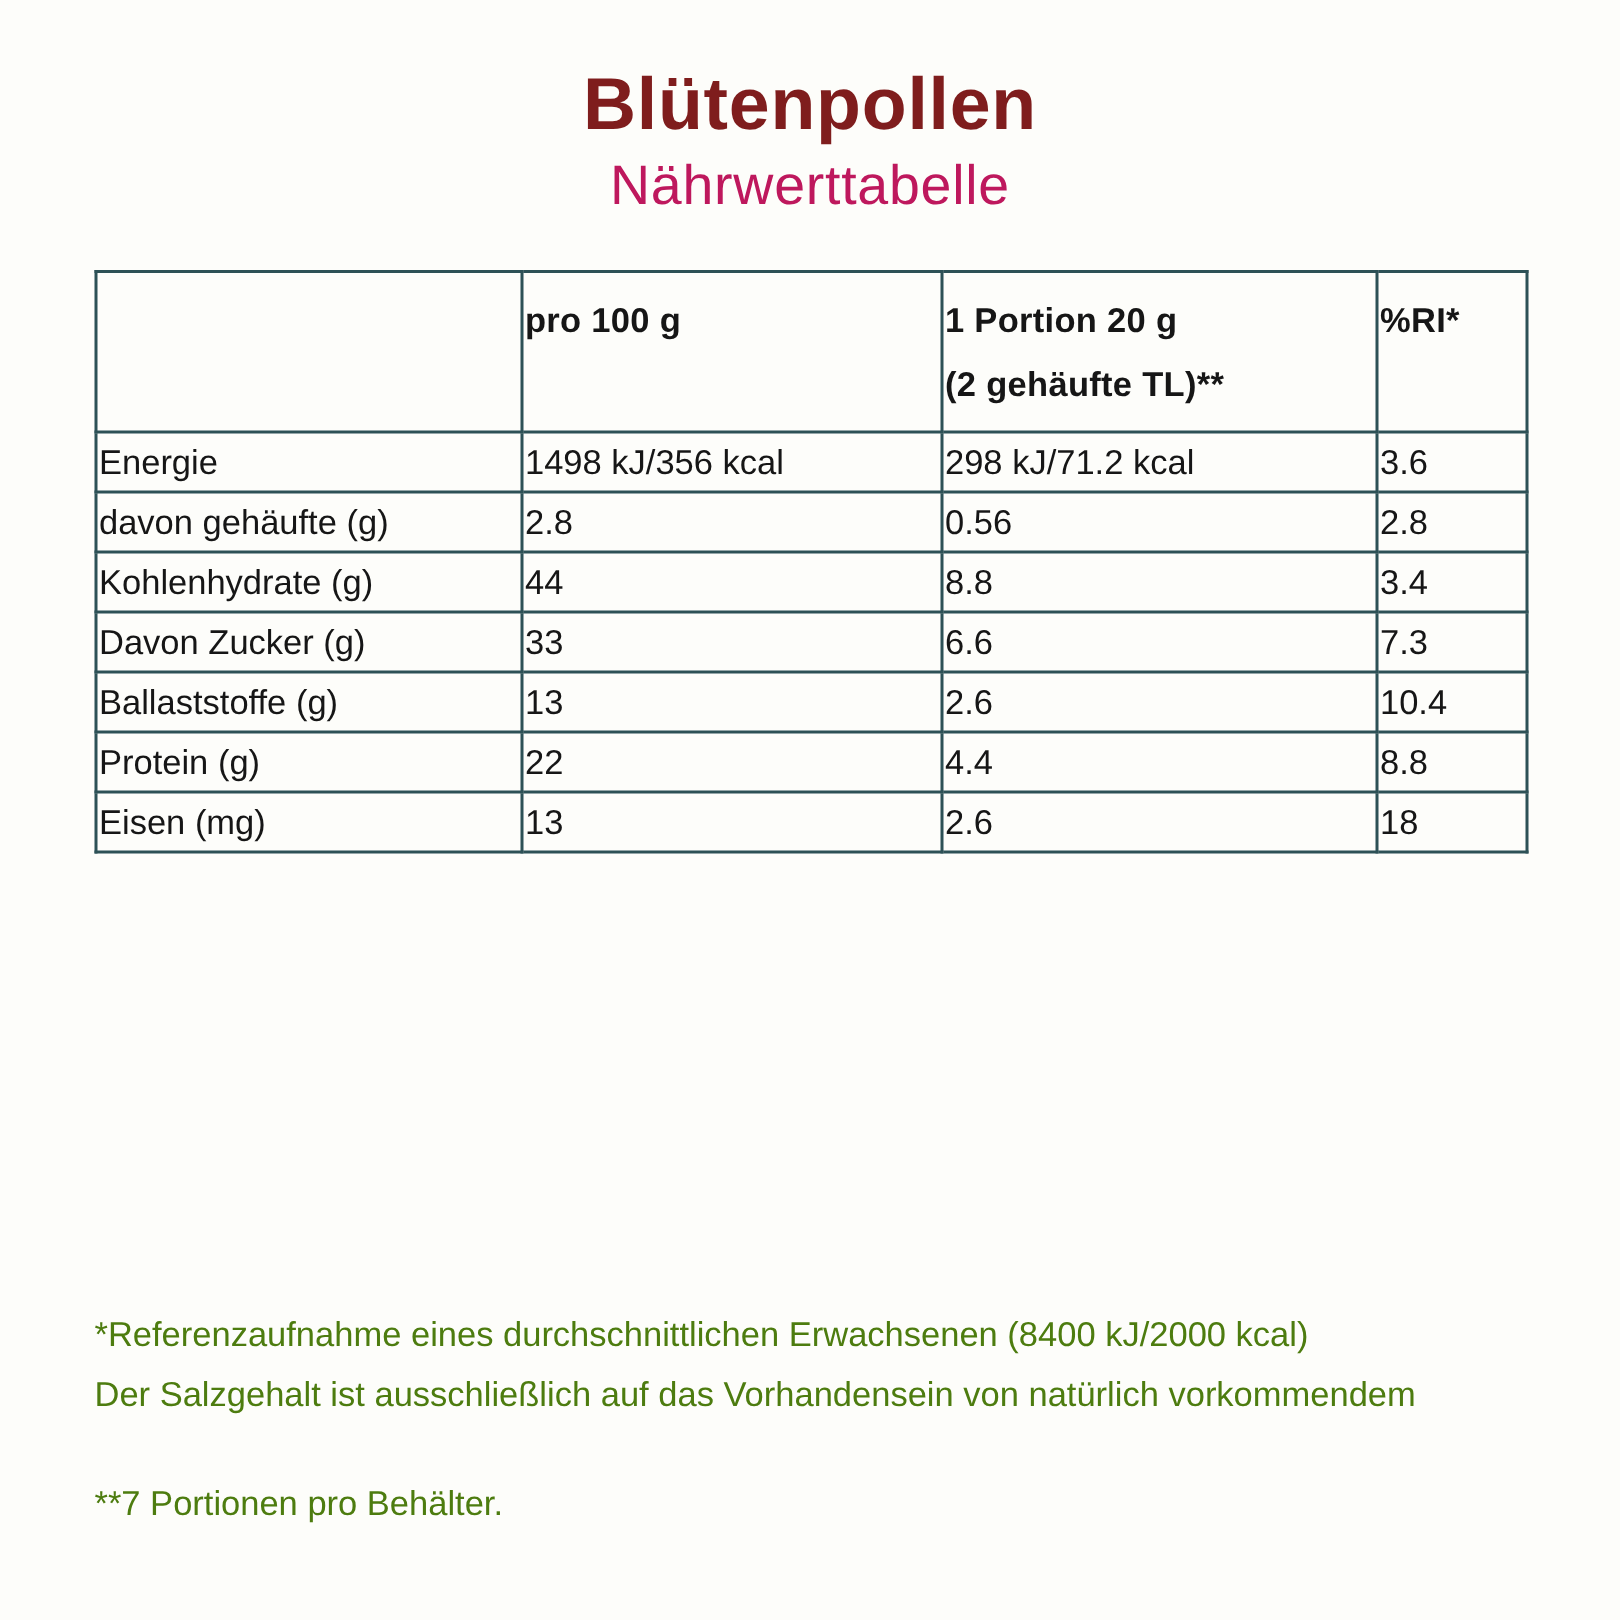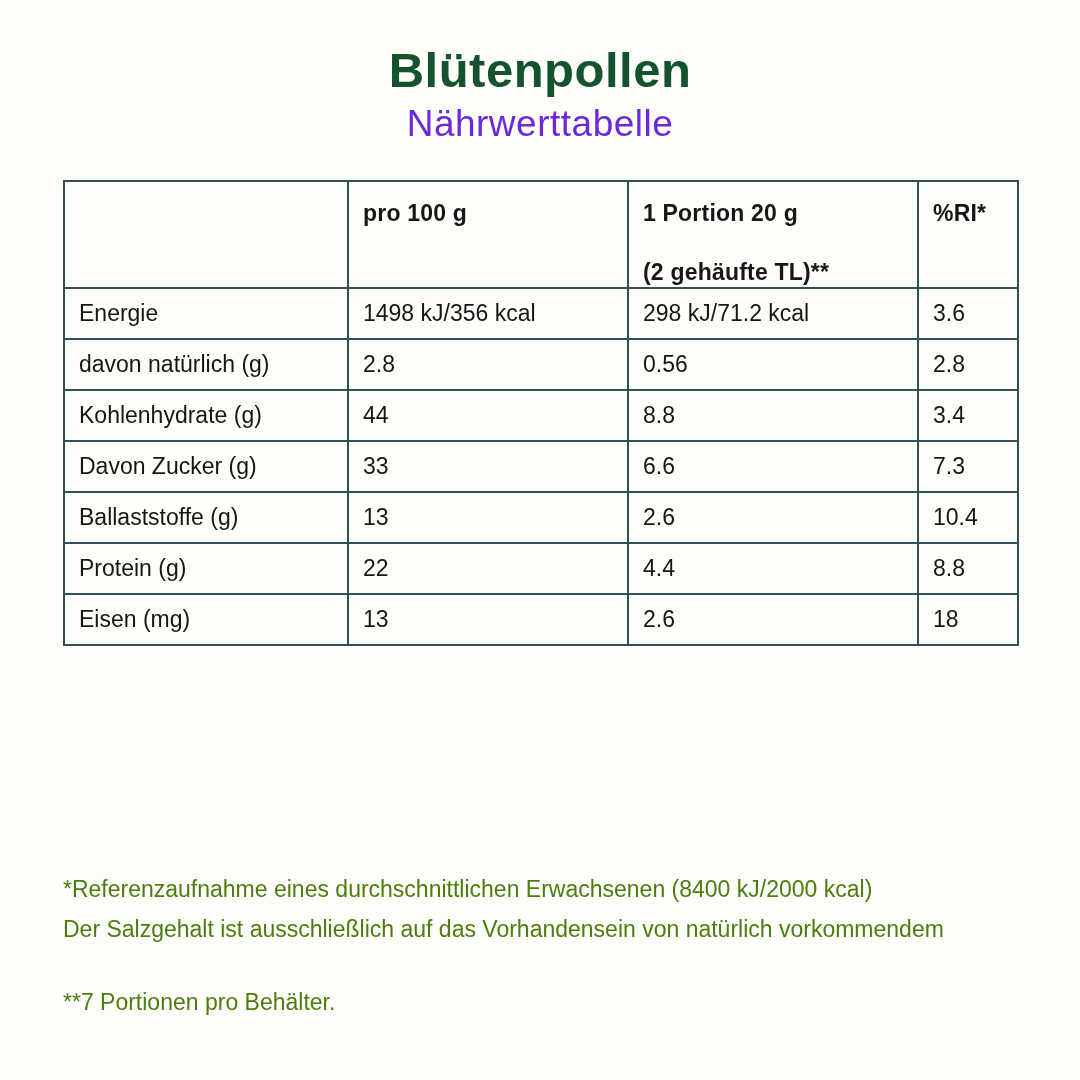--- a/index.html
+++ b/index.html
@@ -10,28 +10,28 @@
     color: #161616;
     position: relative;
   }
   .page { width: 1080px; height: 1080px; position: relative; overflow: hidden; }
 
   
   .title-block { text-align: center; padding-top: 44px; }
   .title {
     font-size: 49px;
     font-weight: 800;
-    color: #14532d;
+    color: #7f1d1d;
     letter-spacing: 0.5px;
     line-height: 1.1;
   }
   .subtitle {
     font-size: 37px;
     font-weight: 400;
-    color: #6d28d9;
+    color: #be185d;
     margin-top: 5px;
     letter-spacing: 0.5px;
     text-align: center;
   }
 
   
   table.nutrition {
     position: absolute;
     left: 63px;
     top: 180px;
@@ -42,34 +42,34 @@
   }
   col.c1 { width: 284px; }
   col.c2 { width: 280px; }
   col.c3 { width: 290px; }
   col.c4 { width: 100px; }
   table.nutrition th,
   table.nutrition td {
     border: 2px solid #2d5156;
     font-size: 23px;
     text-align: left;
-    padding-left: 14px;
+    padding-left: 1px;
     padding-right: 6px;
     color: #161616;
   }
   table.nutrition thead th {
     height: 107px;
     vertical-align: top;
     padding-top: 18px;
     font-weight: 700;
     letter-spacing: 0.2px;
   }
-  .portion-line2 { margin-top: 32px; font-weight: 700; }
+  .portion-line2 { margin-top: 16px; font-weight: 700; }
   table.nutrition tbody td {
-    height: 51px;
+    height: 40px;
     vertical-align: middle;
     font-weight: 400;
   }
   td.indent { padding-left: 45px; }
 
   
   .footnotes {
     position: absolute;
     left: 63px;
     top: 869px;
@@ -110,21 +110,21 @@
       </tr>
     </thead>
     <tbody>
       <tr>
         <td>Energie</td>
         <td>1498 kJ/356 kcal</td>
         <td>298 kJ/71.2 kcal</td>
         <td>3.6</td>
       </tr>
       <tr>
-        <td class="indent">davon natürlich (g)</td>
+        <td class="indent">davon gehäufte (g)</td>
         <td>2.8</td>
         <td>0.56</td>
         <td>2.8</td>
       </tr>
       <tr>
         <td>Kohlenhydrate (g)</td>
         <td>44</td>
         <td>8.8</td>
         <td>3.4</td>
       </tr>

